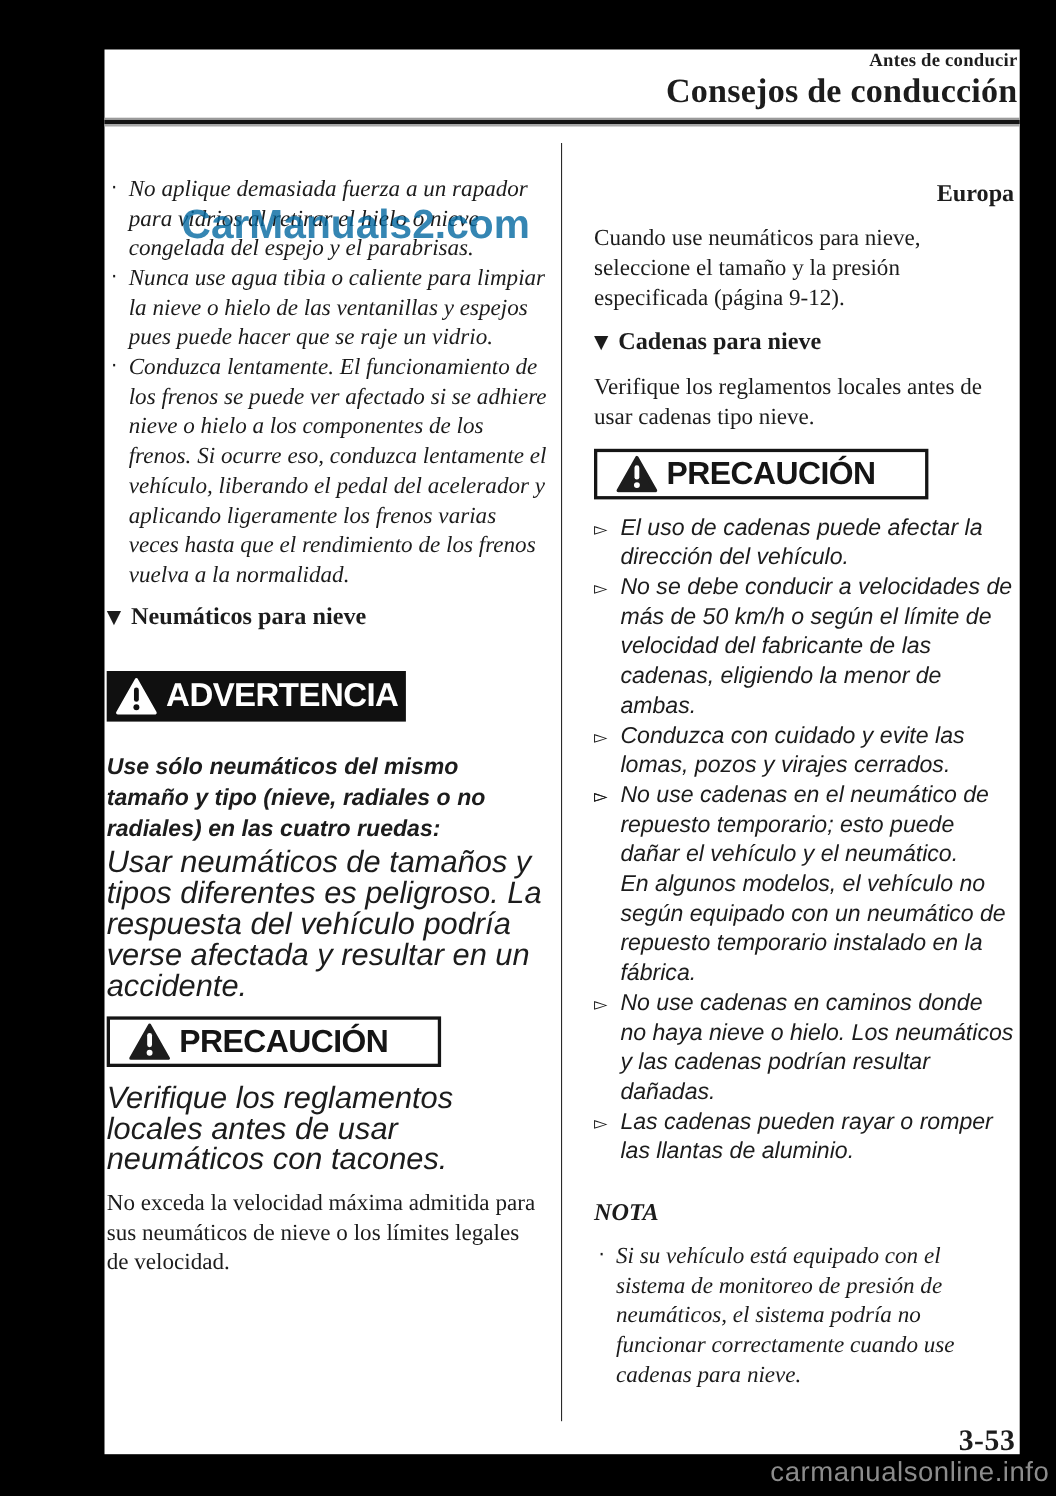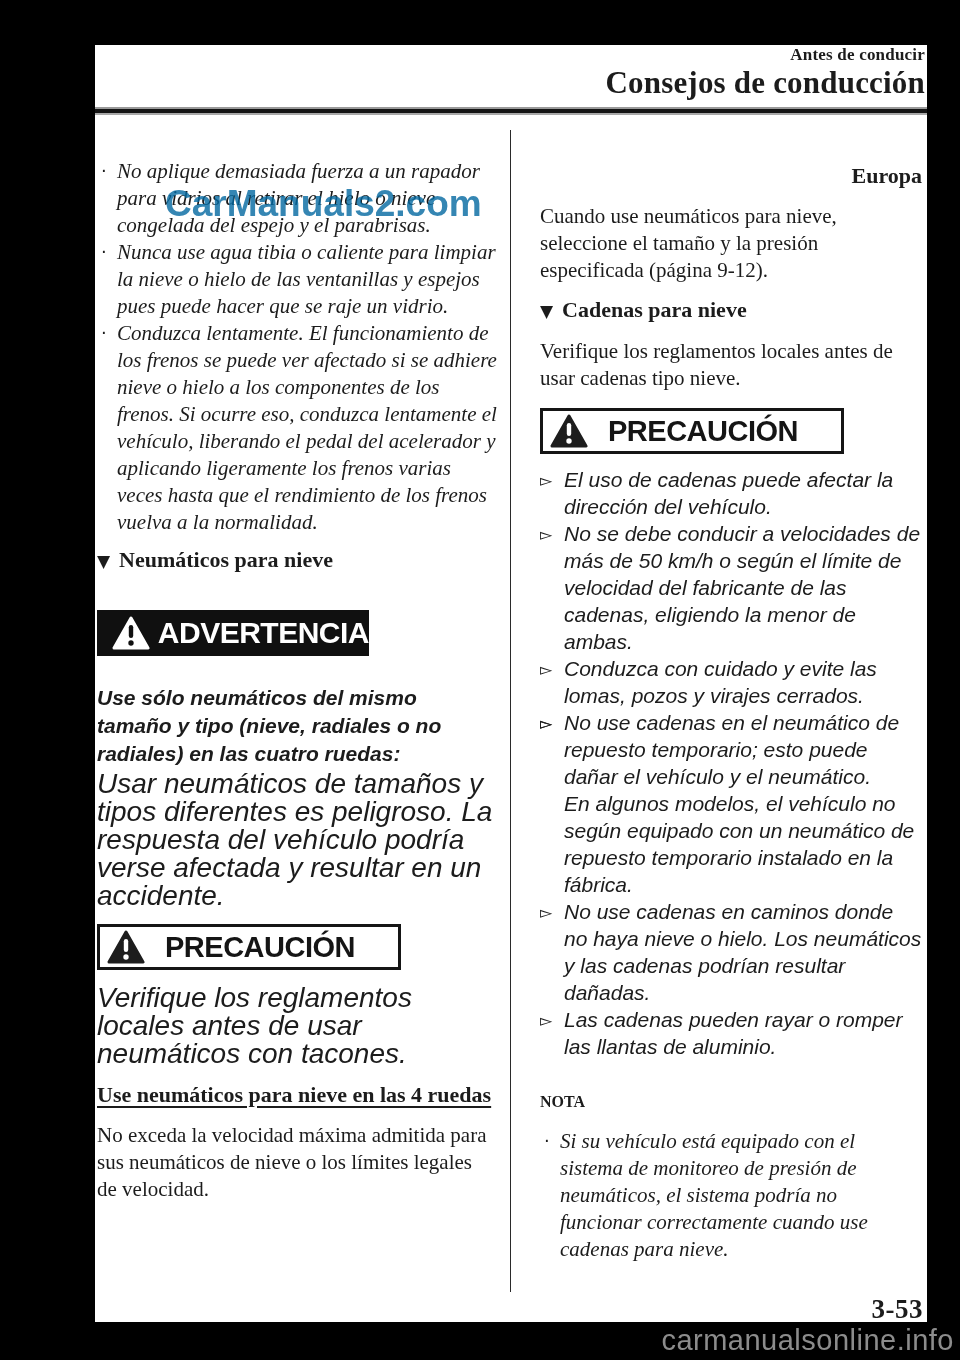--- a/index.html
+++ b/index.html
@@ -29,48 +29,48 @@
   .dotlist{list-style:none;margin:0;padding:0;}
   .dotlist li{position:relative;padding-left:20px;font-style:italic;font-size:21px;line-height:27px;}
   .dot{position:absolute;left:4px;top:-1px;font-style:normal;font-family:"DejaVu Sans",sans-serif;font-size:18px;}
 
   
   .sec-heading{font-size:22px;font-weight:bold;line-height:24px;display:flex;align-items:center;gap:9px;}
   .tri{font-family:"DejaVu Sans",sans-serif;font-size:17px;line-height:1;position:relative;top:1px;}
 
   
   .warn-banner{width:272px;height:46px;background:#101010;display:flex;align-items:center;
-               padding-left:8px;box-sizing:border-box;gap:8px;justify-content:flex-end;}
+               padding-left:8px;box-sizing:border-box;gap:8px;}
   .warn-label{color:#fff;font-family:"Liberation Sans",sans-serif;font-weight:bold;font-size:30px;letter-spacing:-.5px;}
 
   
   .caution-box{width:304px;height:46px;background:#fff;border:3px solid #151515;display:flex;align-items:center;
-               padding-left:7px;box-sizing:border-box;gap:20px;}
+               padding-left:17px;box-sizing:border-box;gap:8px;}
   .caution-label{color:#151515;font-family:"Liberation Sans",sans-serif;font-weight:bold;font-size:29px;letter-spacing:-.5px;}
 
   
   .sans-it{font-family:"Liberation Sans",sans-serif;font-style:italic;font-size:28px;line-height:28px;}
   .sans-it-bold{font-family:"Liberation Sans",sans-serif;font-style:italic;font-weight:bold;font-size:21px;line-height:28px;}
 
   
   .arrowlist{list-style:none;margin:0;padding:0;}
   .arrowlist li{position:relative;padding-left:24px;font-family:"Liberation Sans",sans-serif;
                 font-style:italic;font-size:21px;line-height:27px;}
   .arrow{position:absolute;left:0;top:1px;font-style:normal;font-family:"DejaVu Sans",sans-serif;font-size:16px;color:#1c1c1c;}
 
   .sub-underline{font-size:22px;font-weight:bold;line-height:30px;text-decoration:underline;text-underline-offset:4px;}
-  .nota-heading{font-size:16px;font-weight:bold;line-height:24px;}
+  .nota-heading{font-size:22px;font-weight:bold;font-style:italic;line-height:24px;}
 
   .pageno{position:absolute;right:4px;top:1249px;font-size:27px;font-weight:bold;letter-spacing:.5px;}
 
   
   .wm-blue{position:absolute;left:70px;top:138px;font-family:Liberation Sans, sans-serif;font-weight:bold;
            font-size:37px;color:#0369a1;opacity:.8;letter-spacing:0;}
   .wm-gray{position:absolute;right:6px;top:1324px;font-family:"Liberation Sans",sans-serif;
-           font-size:29px;color:#8c8c8c;letter-spacing:.5px;}
+           font-size:25px;color:#8c8c8c;letter-spacing:.5px;}
 
   .mt12{margin-top:12px;}.mt14{margin-top:14px;}.mt16{margin-top:16px;}
   .mt28{margin-top:28px;}.mt30{margin-top:30px;}.mt38{margin-top:38px;}.mt2{margin-top:2px;}
 </style>
 </head>
 <body>
 
 <div class="canvas">
   <div class="page">
 
@@ -118,21 +118,20 @@
         <svg width="38" height="34" viewBox="0 0 38 34">
           <path d="M19 2 L36 32 H2 Z" fill="#1d1d1d" stroke="#1d1d1d" stroke-width="3" stroke-linejoin="round"></path>
           <rect x="16.8" y="9" width="4.4" height="13" rx="2.2" fill="#ffffff"></rect>
           <circle cx="19" cy="27" r="2.7" fill="#ffffff"></circle>
         </svg>
         <span class="caution-label">PRECAUCIÓN</span>
       </div>
 
       <div class="sans-it mt14">Verifique los reglamentos locales antes de usar neumáticos con tacones.</div>
 
-      <div class="sub-underline mt12">Use neumáticos para nieve en las 4 ruedas</div>
 
       <p class="body-serif mt12">No exceda la velocidad máxima admitida para sus neumáticos de nieve o los límites legales de velocidad.</p>
     </div>
 
     <div class="col col-right">
       <div class="bold-serif">Europa</div>
       <p class="body-serif mt14">Cuando use neumáticos para nieve, seleccione el tamaño y la presión especificada (página 9-12).</p>
 
       <div class="sec-heading mt14">
         <span class="tri">▼</span>

